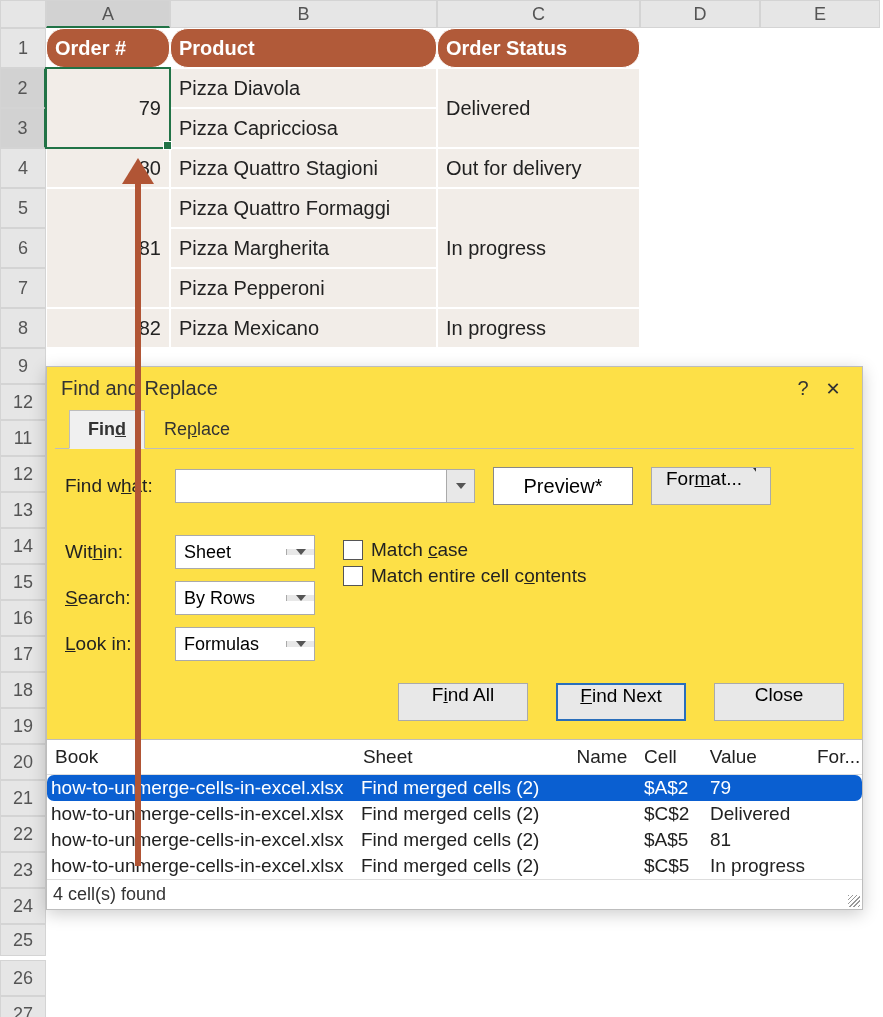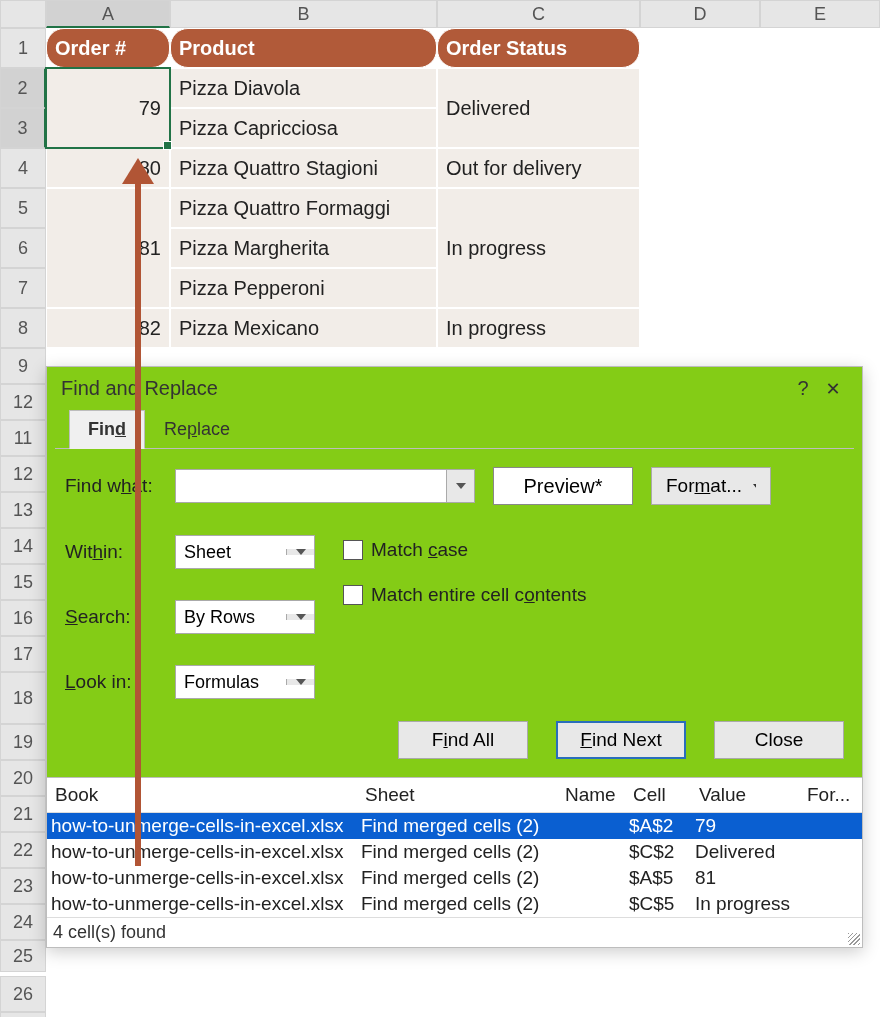--- a/index.html
+++ b/index.html
@@ -13,58 +13,58 @@
 .row-hdr.sel { background: #d2d2d2; border-right: 2px solid #217346; }
 .cell { border: 1px solid #fff; padding: 4px 8px; font-size: 20px; display: flex; align-items: center; }
 .th { background: #b15a39; color: #fff; font-weight: bold; height: 40px; border-radius: 18px; }
 .td { background: #f2ede8; color: #222; }
 .td.empty { background: #fff; }
 .right { justify-content: flex-end; }
 .selcell { outline: 2px solid #217346; outline-offset: -1px; position: relative; }
 .selcell::after { content: ""; position: absolute; right: -3px; bottom: -3px; width: 7px; height: 7px; background: #217346; border: 1px solid #fff; }
 
 
-.dlg { position: absolute; left: 46px; top: 366px; width: 817px; background: #84cc16; border: 1px solid #bdbdbd; box-shadow: 0 4px 16px rgba(0,0,0,0.2); font-size: 18px; }
+.dlg { position: absolute; left: 46px; top: 366px; width: 817px; background: #fde047; border: 1px solid #bdbdbd; box-shadow: 0 4px 16px rgba(0,0,0,0.2); font-size: 18px; }
 .dlg-title { padding: 10px 14px; display: flex; align-items: center; }
 .dlg-title .t { flex: 1; font-size: 20px; color: #333; }
 .dlg-title .help, .dlg-title .close { width: 30px; text-align: center; font-size: 20px; color: #333; cursor: default; }
 .dlg-title .close { font-size: 18px; }
 .tabs { display: flex; padding: 0 14px; border-bottom: 1px solid #bdbdbd; margin: 0 8px; }
 .tab { padding: 8px 18px 7px; border: 1px solid transparent; font-size: 18px; color: #333; }
 .tab.active { background: #f0f0f0; border: 1px solid #bdbdbd; border-bottom: 1px solid #f0f0f0; margin-bottom: -1px; font-weight: bold; }
 .body { padding: 18px 18px 6px 18px; }
 .row { display: flex; align-items: center; margin-bottom: 12px; }
 .lbl { width: 110px; font-size: 19px; color: #222; }
 .und { text-decoration: underline; }
 .input-combo { flex: 0 0 300px; height: 34px; border: 1px solid #aaa; background: #fff; display: flex; }
 .input-combo input { flex: 1; border: none; padding: 0 6px; font-size: 16px; outline: none; }
 .dd-btn { width: 28px; border-left: 1px solid #aaa; background: #e8e8e8; display: flex; align-items: center; justify-content: center; }
 .preview-box { width: 140px; height: 38px; border: 1px solid #888; background: #fff; margin-left: 18px; display: flex; align-items: center; justify-content: center; font-size: 20px; }
-.btn { height: 38px; padding: 0 14px; border: 1px solid #aaa; background: #e8e8e8; font-size: 19px; display: flex; align-items: center; justify-content: center; }
+.btn { height: 38px; padding: 0 14px; border: 1px solid #aaa; background: #e8e8e8; font-size: 19px; display: flex; align-items: flex-start; justify-content: center; }
 .btn.fmt { margin-left: 18px; width: 120px; }
 .select { width: 140px; height: 34px; border: 1px solid #aaa; background: #fff; display: flex; align-items: center; }
 .select span { flex: 1; padding: 0 8px; font-size: 18px; }
 .chk { display: flex; align-items: center; gap: 8px; font-size: 19px; color: #222; }
 .chkbox { width: 20px; height: 20px; border: 1px solid #555; background: #fff; }
-.opts-col { display: flex; flex-direction: column; gap: 23px; }
+.opts-col { display: flex; flex-direction: column; gap: 4px; }
 .btnrow { display: flex; justify-content: flex-end; gap: 28px; padding: 8px 18px 18px; }
 .btnrow .btn { width: 130px; }
 .btn.primary { border: 2px solid #2a6ebb; }
 
 
 .results { background: #fff; border-top: 1px solid #bdbdbd; }
 .rhdr { display: flex; padding: 4px 4px; border-bottom: 1px solid #ddd; font-size: 19px; color: #222; }
 .rhdr > div, .rrow > div { padding: 2px 4px; }
 .c-book { width: 310px; }
 .c-sheet { width: 200px; }
-.c-name { width: 68px; }
+.c-name { width: 68px; margin-left: 15px; }
 .c-cell { width: 66px; }
 .c-value { width: 108px; }
 .c-for { width: 45px; }
-.rrow { display: flex; font-size: 19px; color: #222; }
+.rrow { display: flex; font-size: 19px; color: #222; border-radius: 7px; }
 .rrow.sel { background: #0a5fd1; color: #fff; }
 .status { padding: 4px 6px; font-size: 18px; color: #333; border-top: 1px solid #ddd; position:relative; }
 .grip { position:absolute; right:2px; bottom:2px; width:12px; height:12px; background: repeating-linear-gradient(135deg,#999,#999 1px,transparent 1px,transparent 3px); }
 
 
 .arrow-line { position: absolute; left: 135px; top: 173px; width: 6px; height: 693px; background: #b15535; }
 .arrow-head { position: absolute; left: 122px; top: 158px; width: 0; height: 0; border-left: 16px solid transparent; border-right: 16px solid transparent; border-bottom: 26px solid #b15535; }
 
 svg { display: block; }
 </style>
@@ -141,21 +141,21 @@
   <div class="row-hdr" style="height:36px">13</div>
   <div class="cell td empty" style="grid-column: span 5;height:36px"></div>
   <div class="row-hdr" style="height:36px">14</div>
   <div class="cell td empty" style="grid-column: span 5;height:36px"></div>
   <div class="row-hdr" style="height:36px">15</div>
   <div class="cell td empty" style="grid-column: span 5;height:36px"></div>
   <div class="row-hdr" style="height:36px">16</div>
   <div class="cell td empty" style="grid-column: span 5;height:36px"></div>
   <div class="row-hdr" style="height:36px">17</div>
   <div class="cell td empty" style="grid-column: span 5;height:36px"></div>
-  <div class="row-hdr" style="height:52px">18</div>
+  <div class="row-hdr" style="height:36px">18</div>
   <div class="cell td empty" style="grid-column: span 5;height:36px"></div>
   <div class="row-hdr" style="height:36px">19</div>
   <div class="cell td empty" style="grid-column: span 5;height:36px"></div>
   <div class="row-hdr" style="height:36px">20</div>
   <div class="cell td empty" style="grid-column: span 5;height:36px"></div>
   <div class="row-hdr" style="height:36px">21</div>
   <div class="cell td empty" style="grid-column: span 5;height:36px"></div>
   <div class="row-hdr" style="height:36px">22</div>
   <div class="cell td empty" style="grid-column: span 5;height:36px"></div>
   <div class="row-hdr" style="height:36px">23</div>

